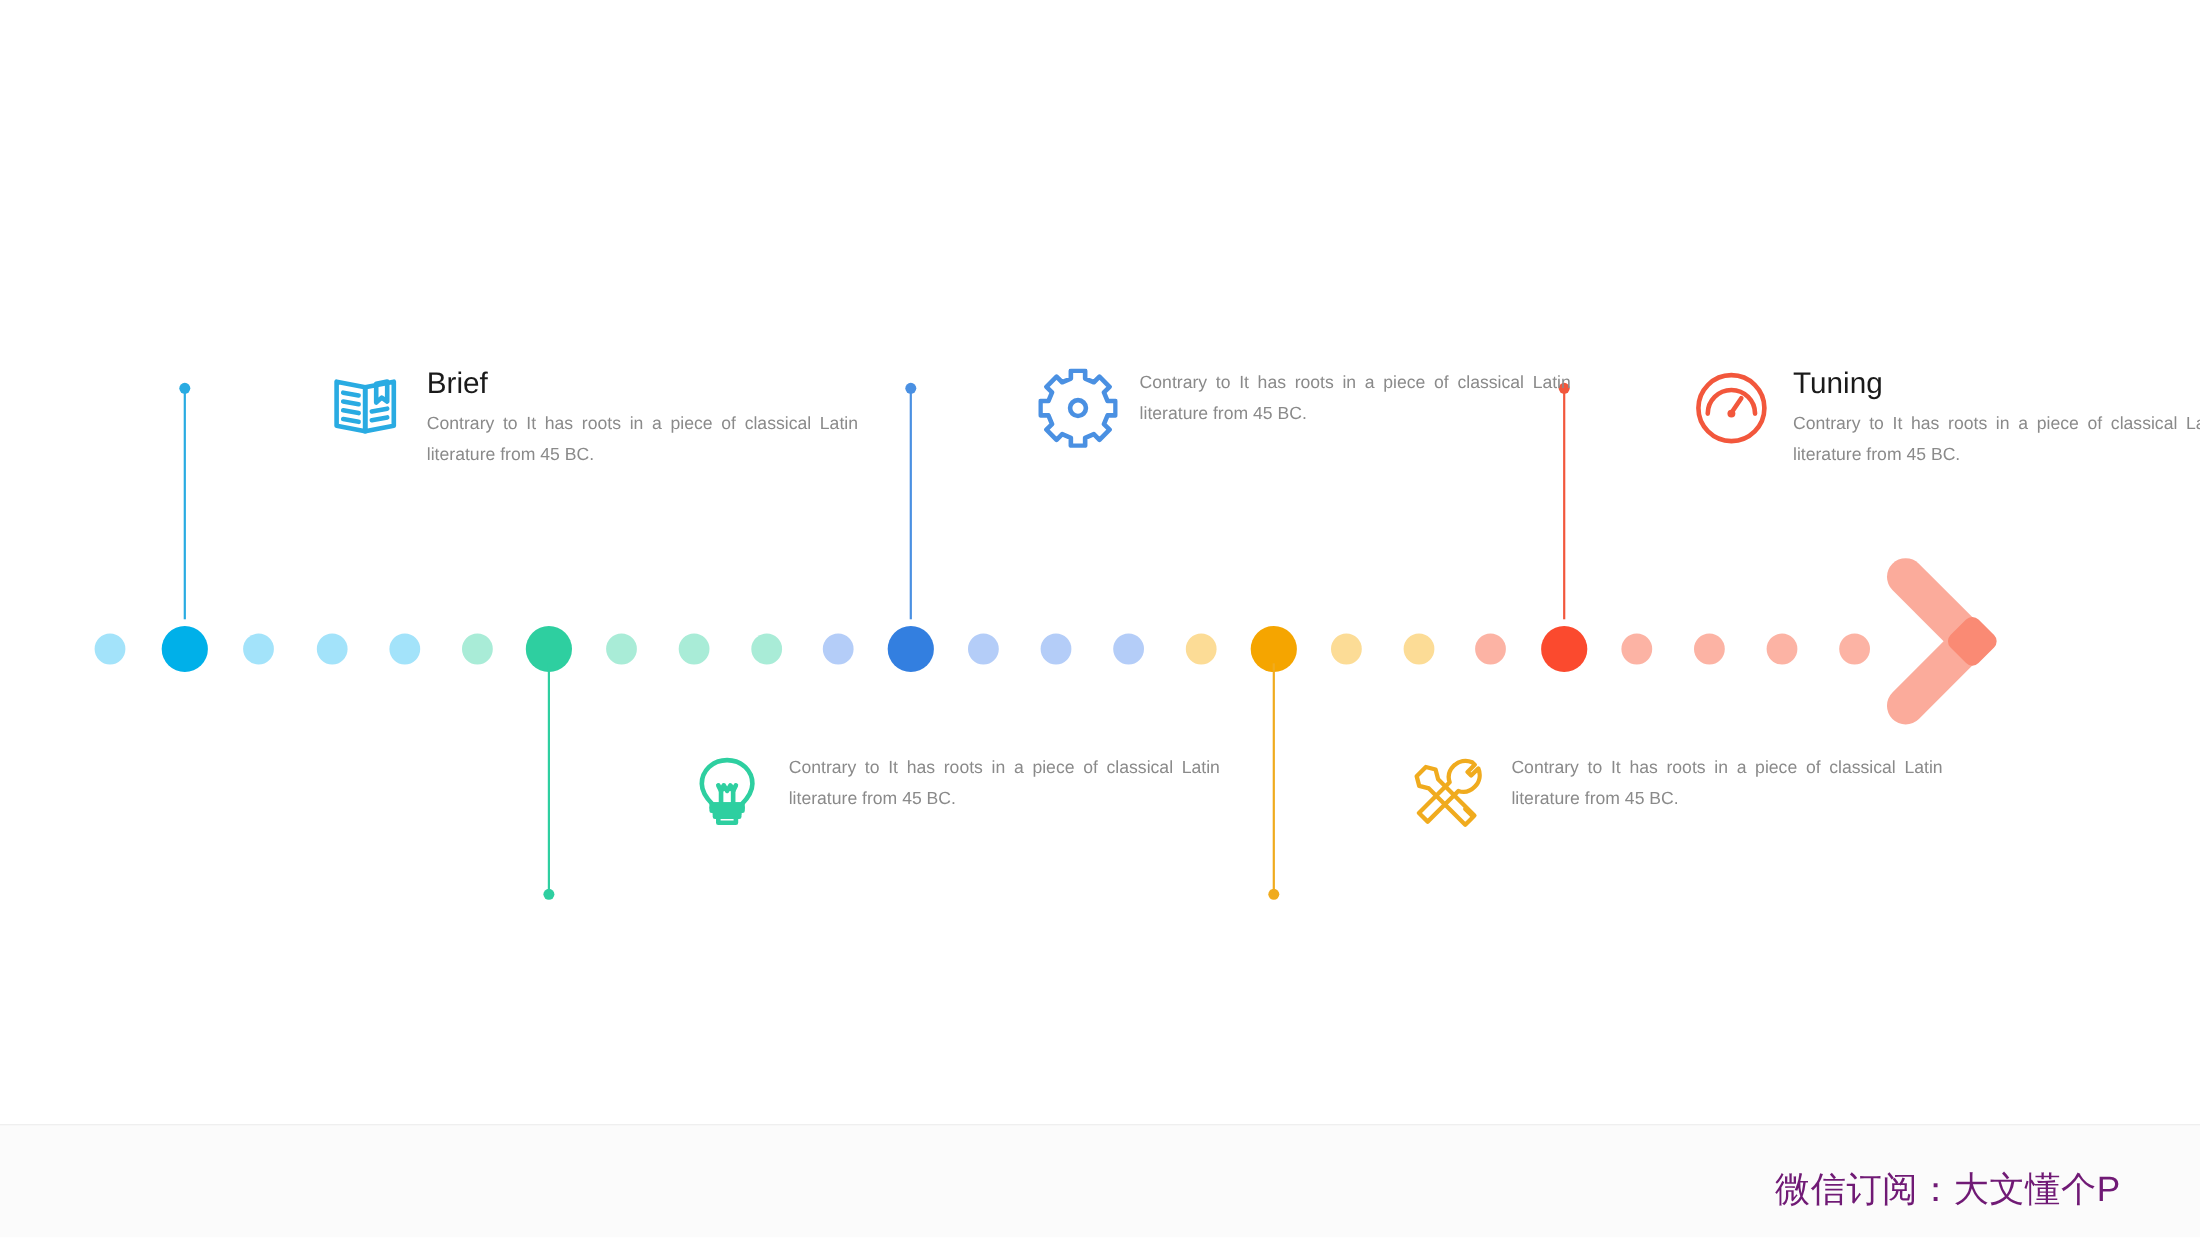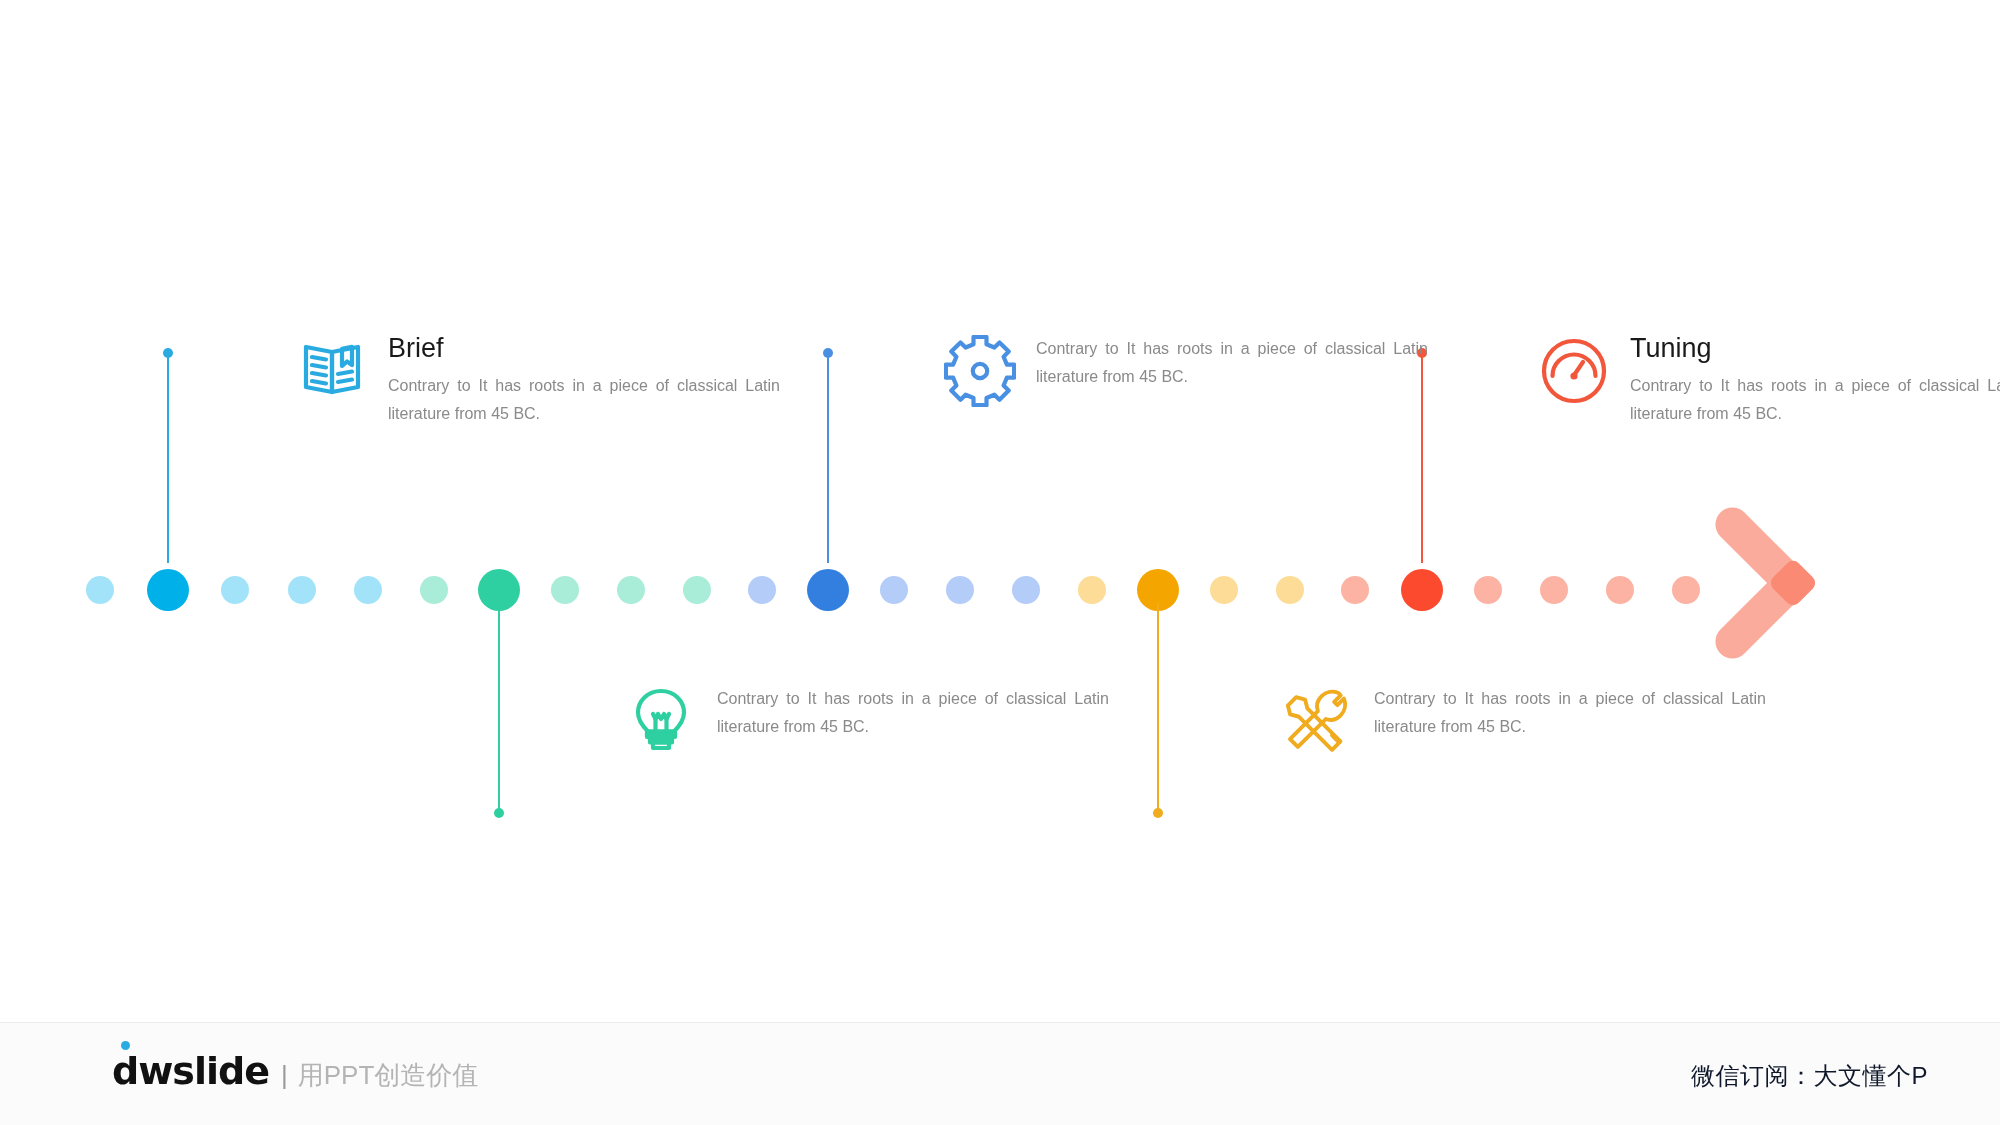--- a/index.html
+++ b/index.html
@@ -166,22 +166,22 @@
   }
   #logo-tagline {
     font-size: 26px;
     color: #b4b4b4;
     line-height: 1;
   }
   #footer-right {
     position: absolute;
     right: 72px;
     top: 1060px;
-    font-size: 24px;
-    color: #0f172a;
+    font-size: 32px;
+    color: #701a75;
     letter-spacing: 0.5px;
   }
 </style>
 </head>
 <body>
 
 <div id="slide">
 
   <div id="timeline">
       <div class="dot" style="width: 28px; height: 28px; left: 100px; background: rgb(163, 227, 250);"></div>
@@ -315,24 +315,16 @@
     </div>
     <div class="item-text">
       <div class="item-title">Tuning</div>
       <div class="item-desc">Contrary to It has roots in a piece of classical Latin literature from 45 BC.</div>
     </div>
   </div>
 
   <div id="footer"></div>
   <div id="footer-divider"></div>
 
-  <div id="logo-group">
-    <div id="logo-wrap">
-      <span id="logo-text">dwslide</span>
-      <span id="logo-dot"></span>
-    </div>
-    <span id="logo-bar">|</span>
-    <span id="logo-tagline">用PPT创造价值</span>
-  </div>
 
   <div id="footer-right">微信订阅：大文懂个P</div>
 
 </div>
 
 </body></html>

